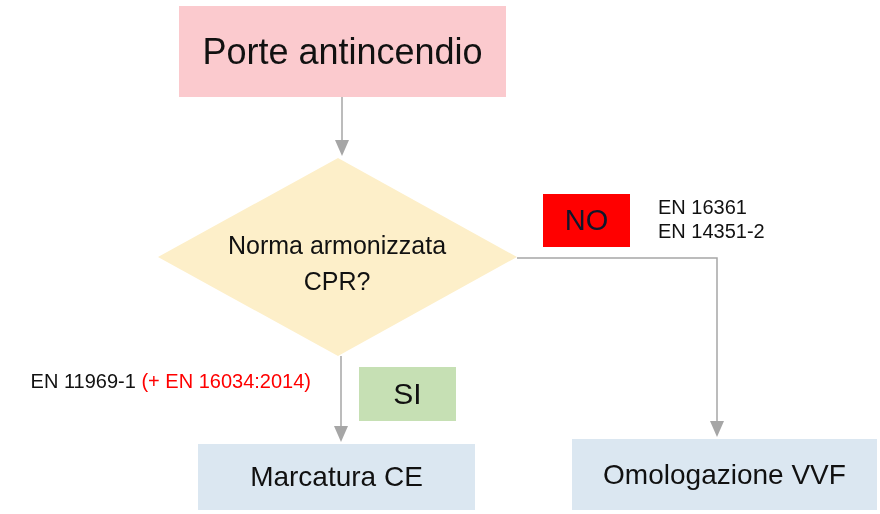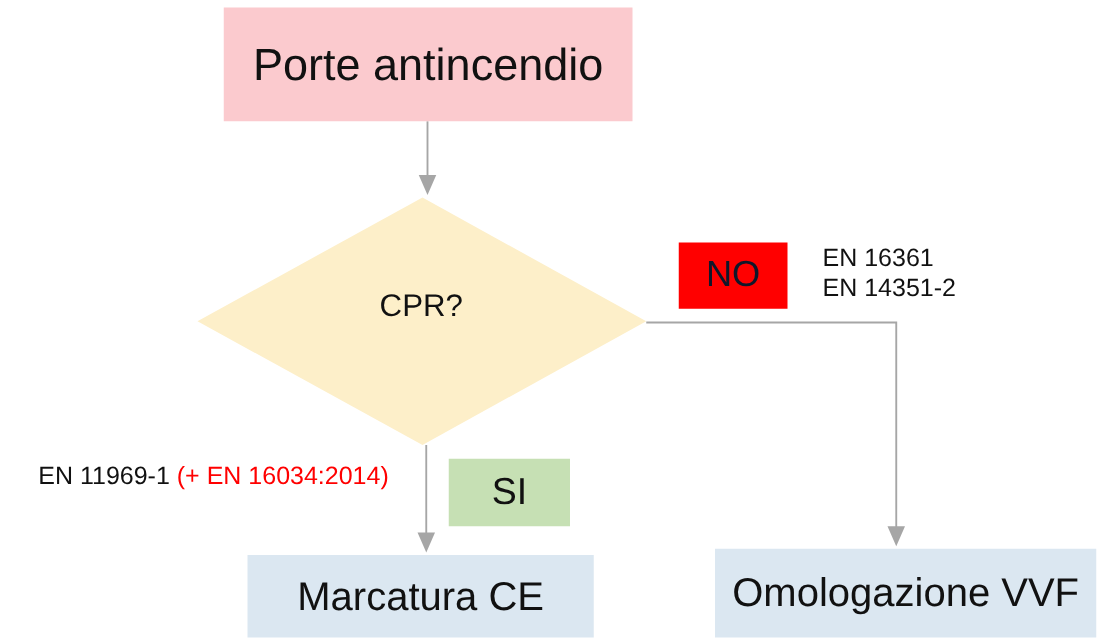--- a/index.html
+++ b/index.html
@@ -12,21 +12,21 @@
   .stage{position:relative;width:880px;height:514px;background:var(--bg);overflow:hidden}
   .abs{position:absolute}
   .box{display:flex;align-items:center;justify-content:center;text-align:center}
   .title-box{left:179px;top:6px;width:327px;height:91px;background:var(--pink);font-size:36px}
   .decision-text{left:177px;top:227px;width:320px;text-align:center;font-size:25px;line-height:36px}
   .no-badge{left:543px;top:194px;width:87px;height:53px;background:var(--red);color:#0f172a;font-size:29px}
   .norms-right{left:658px;top:195px;font-size:20px;line-height:24px;text-align:left}
   .si-badge{left:359px;top:367px;width:97px;height:54px;background:var(--green);font-size:30px}
   .norms-left{left:10px;top:369px;width:301px;text-align:right;font-size:20px;line-height:25px;white-space:nowrap}
   .norms-left .red, .red{color:var(--redtext)}
-  .outcome{background:var(--blue);font-size:32px}
+  .outcome{background:var(--blue);font-size:28px}
   .outcome-ce{left:198px;top:444px;width:277px;height:66px}
   .outcome-vvf{left:572px;top:439px;width:305px;height:71px}
   .connector-layer{left:0;top:0;width:880px;height:514px;pointer-events:none}
   .connector-layer .stroke{stroke:var(--gray);stroke-width:1.5;fill:none}
   .connector-layer .head{fill:var(--gray);stroke:none}
   .connector-layer .diamond{fill:var(--cream);stroke:none}
 </style>
 </head>
 <body>
 
@@ -43,20 +43,21 @@
 
     <line class="stroke" x1="341" y1="356" x2="341" y2="427"></line>
     <polygon class="head" points="334,426 348,426 341,442"></polygon>
   </svg>
 
   <div class="abs box title-box">
     <span>Porte antincendio</span>
   </div>
 
   <div class="abs decision-text">
+    <div>Norma armonizzata</div>
     <div>CPR?</div>
   </div>
 
   <div class="abs box no-badge">
     <span>NO</span>
   </div>
   <div class="abs norms-right">
     <div>EN 16361</div>
     <div>EN 14351-2</div>
   </div>

